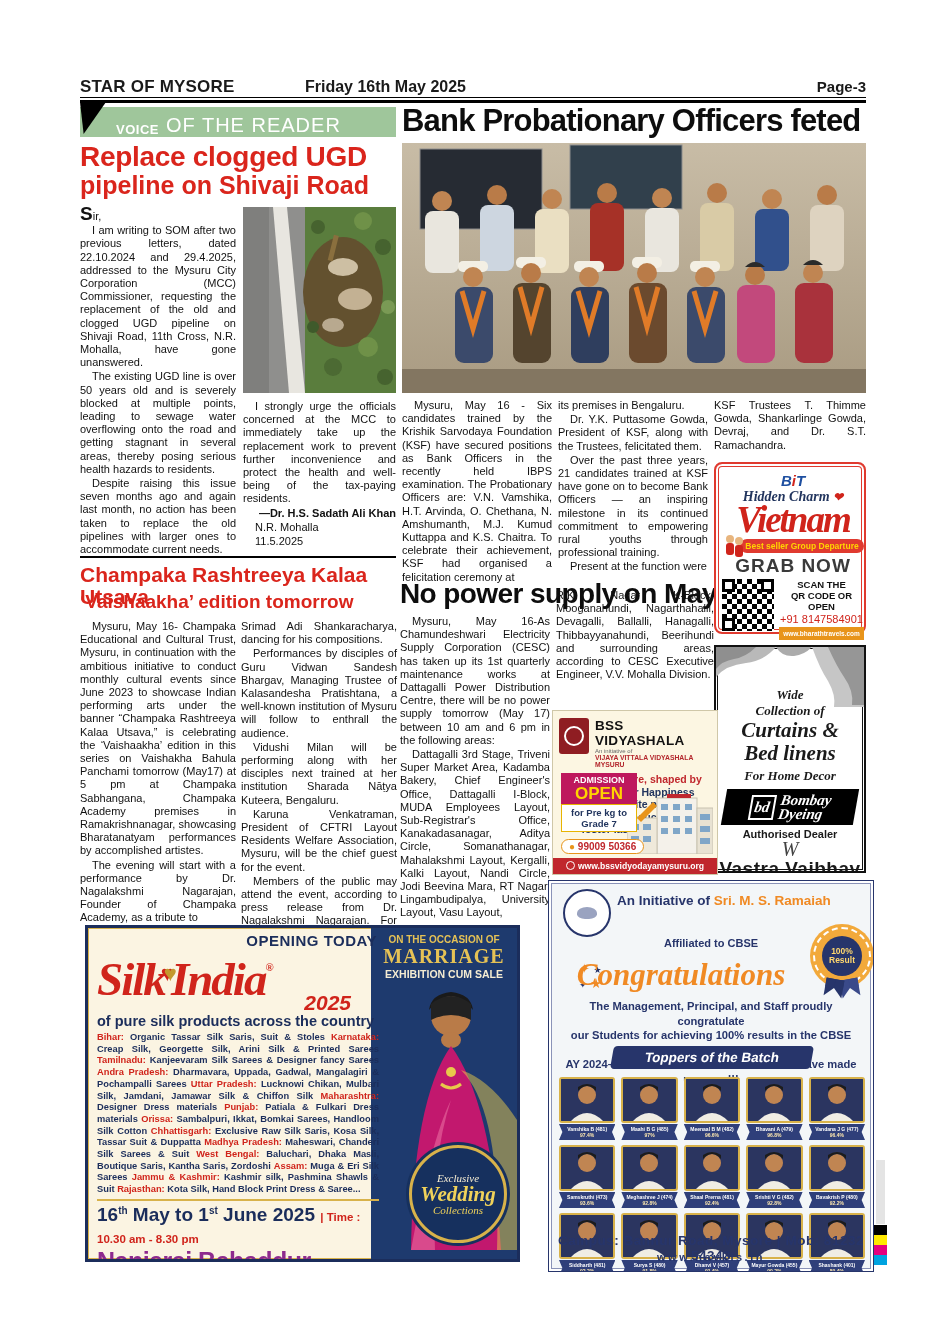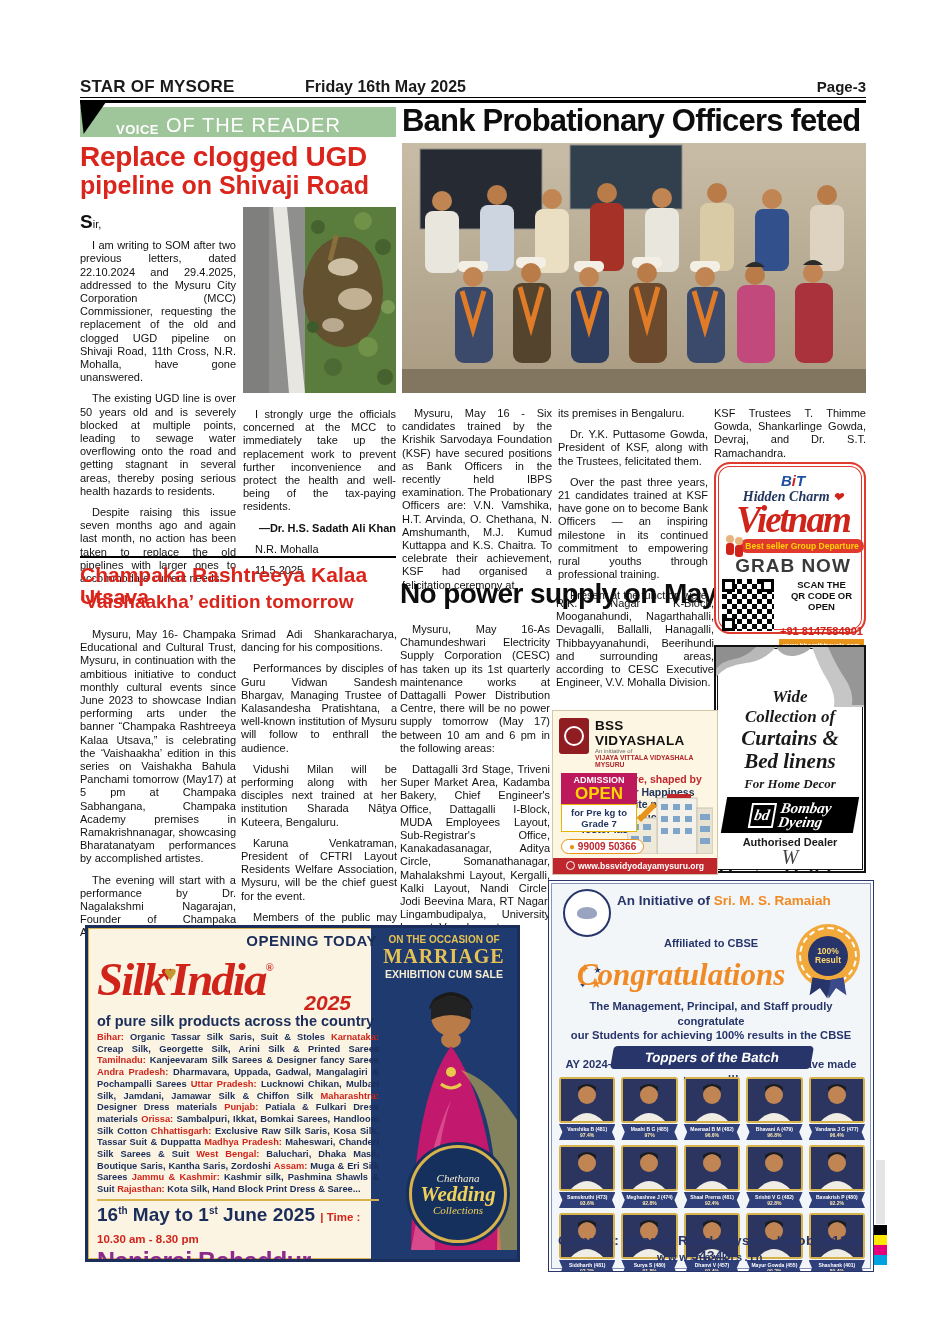--- a/index.html
+++ b/index.html
@@ -19,53 +19,53 @@
   
   .red-h{color:#da251c;font-weight:800;text-align:left;line-height:1.05;}
   .ugd1{font-size:28px;letter-spacing:-.3px;}
   .ugd2{font-size:25px;}
   .champ1{font-size:21px;}
   .champ2{font-size:19px;margin-top:4px;}
   .bank-h{font-size:31px;font-weight:900;color:#0d0d0d;letter-spacing:-.8px;white-space:nowrap;}
   .power-h{font-size:28px;font-weight:900;color:#0d0d0d;letter-spacing:-.6px;white-space:nowrap;}
   
   .col{font-size:11px;line-height:13.2px;text-align:justify;color:#111;}
-  .col p{margin:8px 0 1px 0;text-indent:12px;}
+  .col p{margin:0 0 1px 0;text-indent:12px;}
   .col p.noind{text-indent:0;}
   .sircap{font-size:19px;font-weight:800;}
   .sig{font-weight:800;text-align:right;text-indent:0;}
   .sigl{text-indent:0;}
   .sep{background:#000;height:2px;}
   
   .photo-frame{overflow:hidden;background:#777;}
   
-  .viet{background:#fff;border:2px solid #e03a2f;border-radius:16px;box-shadow:inset 0 0 0 2px #fff,inset 0 0 0 3px #e03a2f;
+  .viet{background:#fff;border:2px solid #e03a2f;border-radius:8px;box-shadow:inset 0 0 0 2px #fff,inset 0 0 0 3px #e03a2f;
         padding:8px 0 0 6px;box-sizing:border-box;text-align:center;}
   .viet .bit{font-size:15px;font-weight:900;font-style:italic;color:#1e4fa0;}
   .viet .bit .i{color:#d0241b;}
   .viet .hid{font-family:"Liberation Serif",serif;font-style:italic;font-weight:800;font-size:14px;color:#22355e;}
   .viet .heart{color:#d0241b;font-size:12px;}
   .viet .vnam{font-family:"Liberation Serif",serif;font-style:italic;font-weight:700;font-size:37px;color:#d0241b;
               letter-spacing:-2px;line-height:34px;margin-top:-2px;}
   .viet .pill{background:#e03a2f;color:#ffd400;font-size:8.5px;font-weight:800;border-radius:9px;
               padding:2px 4px;margin:2px 0 2px 18px;position:relative;}
   .viet .grab{font-size:19px;font-weight:900;color:#3a3a3a;letter-spacing:1px;margin:2px 0;}
   .viet .row{display:flex;align-items:flex-start;gap:5px;text-align:left;}
   .qr{width:52px;height:52px;position:relative;background:
       repeating-conic-gradient(#000 0 25%,#fff 0 50%) 0 0/10px 10px;flex:0 0 auto;}
   .qr i{position:absolute;width:13px;height:13px;border:3px solid #000;background:#fff;box-sizing:border-box;}
   .qr i.a{left:0;top:0}.qr i.b{right:0;top:0}.qr i.c{left:0;bottom:0}
   .viet .scan{font-size:9.5px;font-weight:900;color:#111;line-height:11px;text-align:center;flex:1;}
-  .viet .ph{color:#d0241b;font-size:11px;font-weight:700;margin-top:14px;}
+  .viet .ph{color:#d0241b;font-size:11px;font-weight:400;margin-top:2px;}
   .viet .web{background:#e8941a;color:#fff;font-size:6.5px;font-weight:700;padding:1px 2px;margin-top:2px;}
   .kids{position:absolute;left:-16px;top:-6px;}
   
   .curt{background:#fff;border:2px solid #111;box-shadow:inset 0 0 0 1px #fff,inset 0 0 0 2px #111;
         box-sizing:border-box;text-align:center;font-family:"Liberation Serif",serif;overflow:hidden;}
-  .curt .w1{font-style:italic;font-weight:700;font-size:17px;margin-top:40px;}
+  .curt .w1{font-style:italic;font-weight:700;font-size:13px;margin-top:40px;}
   .curt .big{font-style:italic;font-weight:800;font-size:21px;line-height:23px;}
   .curt .decor{font-style:italic;font-weight:800;font-size:13px;margin:3px 0 5px;}
   .bdlogo{background:#000;color:#fff;width:124px;margin:0 auto;padding:4px 4px;transform:skewX(-10deg);
           display:flex;align-items:center;justify-content:center;gap:5px;}
   .bdlogo .bd{border:2px solid #fff;font-weight:800;font-size:15px;padding:2px 3px;font-style:italic;}
   .bdlogo .nm{font-style:italic;font-weight:700;font-size:15px;line-height:14px;text-align:left;}
   .curt .dealer{font-family:"Liberation Sans",sans-serif;font-weight:700;font-size:11px;margin-top:3px;}
   .curt .mono{font-style:italic;font-size:20px;color:#444;line-height:18px;}
   .curt .store{font-family:"Liberation Sans",sans-serif;font-weight:700;font-size:19px;letter-spacing:.5px;}
   
@@ -128,21 +128,21 @@
   .nav .nec{position:absolute;left:64px;top:30px;font-family:"Liberation Serif",serif;font-weight:700;font-size:21px;color:#27356b;}
   .nav .nec .or{color:#f08a24;}
   .nav .cbse{position:absolute;left:0;right:0;top:56px;text-align:center;font-weight:800;font-size:11px;color:#27356b;}
   .nav .congr{position:absolute;left:0;right:60px;top:76px;text-align:center;font-family:"Liberation Serif",serif;
               font-style:italic;font-weight:800;font-size:31px;color:#f08a24;}
   .nav .stars{position:absolute;left:30px;top:80px;color:#f08a24;font-size:13px;}
   .nav .stars .b{color:#27356b;font-size:9px;}
   .navlogo{position:absolute;left:14px;top:8px;width:44px;height:44px;border:2px solid #27356b;border-radius:50%;
            background:#fff;display:flex;align-items:center;justify-content:center;}
   .navlogo i{width:20px;height:12px;background:#9aa3c0;border-radius:50% 50% 40% 40%;display:block;}
-  .badge100{position:absolute;right:16px;top:46px;width:54px;height:54px;border-radius:50%;background:#f2a93b;
+  .badge100{position:absolute;right:2px;top:46px;width:54px;height:54px;border-radius:50%;background:#f2a93b;
             border:2px dashed #fff;box-shadow:0 0 0 3px #f2a93b;display:flex;align-items:center;justify-content:center;}
   .badge100 .in{width:40px;height:40px;border-radius:50%;background:#27356b;color:#ffd76e;text-align:center;
                 font-weight:900;font-size:8.5px;line-height:9px;display:flex;flex-direction:column;justify-content:center;}
   .badge100:after{content:"";position:absolute;left:10px;top:50px;border:9px solid #27356b;
                   border-bottom-color:transparent;width:0;height:0;transform:rotate(10deg);}
   .badge100:before{content:"";position:absolute;right:10px;top:50px;border:9px solid #3a4a8a;
                   border-bottom-color:transparent;width:0;height:0;transform:rotate(-10deg);}
   .nav .bodytxt{position:absolute;left:10px;right:10px;top:118px;text-align:center;font-weight:800;
                 font-size:11.2px;line-height:14.5px;color:#27356b;}
   .nav .pill{position:absolute;left:63px;top:165px;width:200px;background:#27356b;color:#fff;text-align:center;
@@ -450,21 +450,21 @@
         <path d="M60 24 Q80 8 100 24 L100 40 Q80 30 60 40 Z" fill="#222"></path>
         <ellipse cx="80" cy="60" rx="10" ry="8" fill="#b97b48"></ellipse>
         <path d="M40 270 Q42 120 80 66 Q120 120 130 270 Z" fill="#c2186e"></path>
         <path d="M40 270 Q60 160 80 120 Q60 180 64 270 Z" fill="#d94a8c"></path>
         <path d="M90 90 Q130 130 126 270 L146 270 L146 140 Q120 100 90 90 Z" fill="#e8c94a" opacity="0.5"></path>
         <circle cx="80" cy="92" r="5" fill="#e8c94a"></circle>
         <path d="M70 104 Q80 112 90 104" stroke="#e8c94a" stroke-width="3" fill="none"></path>
       </svg>
     </div>
     <div class="wedbadge">
-      <div class="e">Chethana</div>
+      <div class="e">Exclusive</div>
       <div class="wdg">Wedding</div>
       <div class="cl">Collections</div>
     </div>
     <div class="left">
       <div class="opening">OPENING TODAY</div>
       <div class="brand"><span>Silk</span><span class="hrt">♥</span><span class="hrt hrt2">♥</span><span>India</span><span class="reg">®</span></div>
       <div class="yr">2025</div>
       <div class="sub">of pure silk products across the country</div>
       <div class="items">
         

